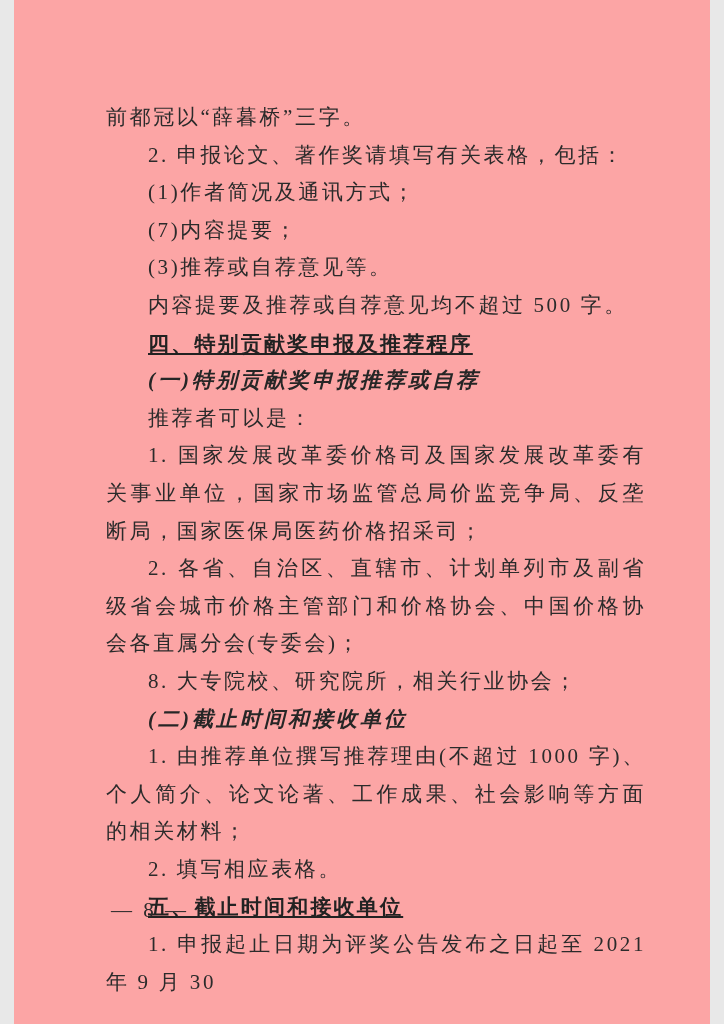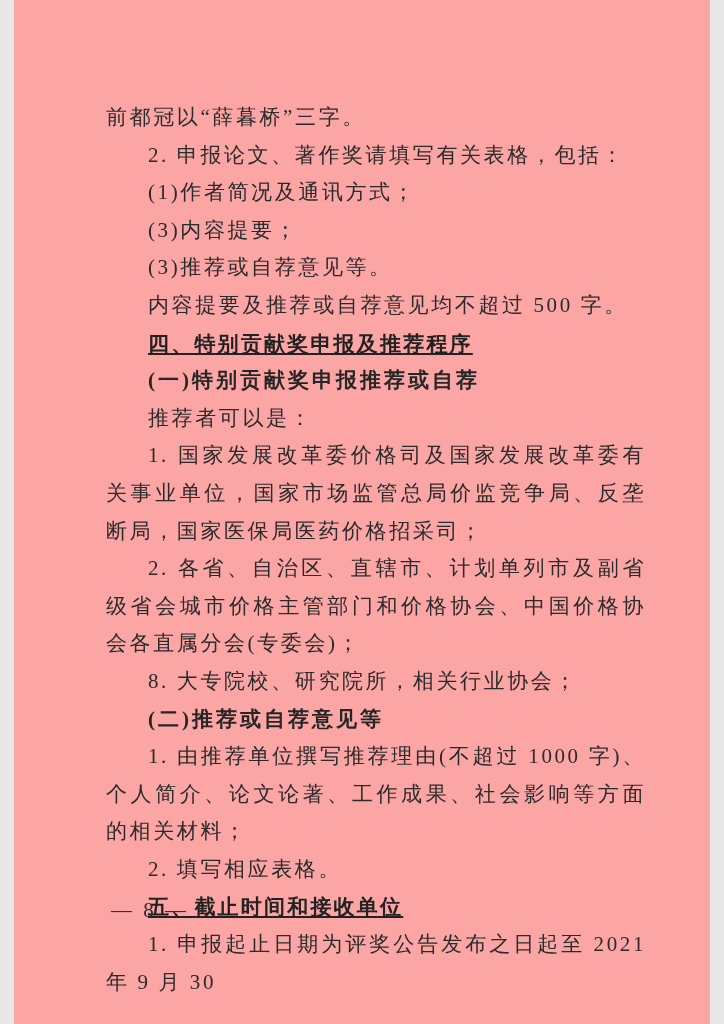--- a/index.html
+++ b/index.html
@@ -40,49 +40,50 @@
   }
   .para.heading {
     font-family: "Liberation Sans", "DejaVu Sans", sans-serif;
     font-weight: 700;
     letter-spacing: 2.2px;
     color: #222222;
     text-decoration: underline;
   }
   .para.subheading {
     font-weight: 700;
+    font-style: italic;
     letter-spacing: 3px;
     color: #262626;
   }
   .page-number {
     position: absolute;
     left: 97px;
     top: 898px;
     font-size: 21px;
     letter-spacing: 3px;
     color: #2b2b2b;
   }
 </style>
 </head>
 <body>
 
 <div class="page">
   <div class="content" id="document-body">
       <p class="para body">前都冠以“薛暮桥”三字。</p>
       <p class="para body indent">2. 申报论文、著作奖请填写有关表格，包括：</p>
       <p class="para body indent">(1)作者简况及通讯方式；</p>
-      <p class="para body indent">(3)内容提要；</p>
+      <p class="para body indent">(7)内容提要；</p>
       <p class="para body indent">(3)推荐或自荐意见等。</p>
       <p class="para body indent">内容提要及推荐或自荐意见均不超过 500 字。</p>
       <p class="para heading indent">四、特别贡献奖申报及推荐程序</p>
       <p class="para subheading indent">(一)特别贡献奖申报推荐或自荐</p>
       <p class="para body indent">推荐者可以是：</p>
       <p class="para body indent">1. 国家发展改革委价格司及国家发展改革委有关事业单位，国家市场监管总局价监竞争局、反垄断局，国家医保局医药价格招采司；</p>
       <p class="para body indent">2. 各省、自治区、直辖市、计划单列市及副省级省会城市价格主管部门和价格协会、中国价格协会各直属分会(专委会)；</p>
       <p class="para body indent">8. 大专院校、研究院所，相关行业协会；</p>
-      <p class="para subheading indent">(二)推荐或自荐意见等</p>
+      <p class="para subheading indent">(二)截止时间和接收单位</p>
       <p class="para body indent">1. 由推荐单位撰写推荐理由(不超过 1000 字)、个人简介、论文论著、工作成果、社会影响等方面的相关材料；</p>
       <p class="para body indent">2. 填写相应表格。</p>
       <p class="para heading indent">五、截止时间和接收单位</p>
       <p class="para body indent">1. 申报起止日期为评奖公告发布之日起至 2021 年 9 月 30</p>
     </div>
   <div class="page-number">— 8 —</div>
 </div>
 
 </body></html>

